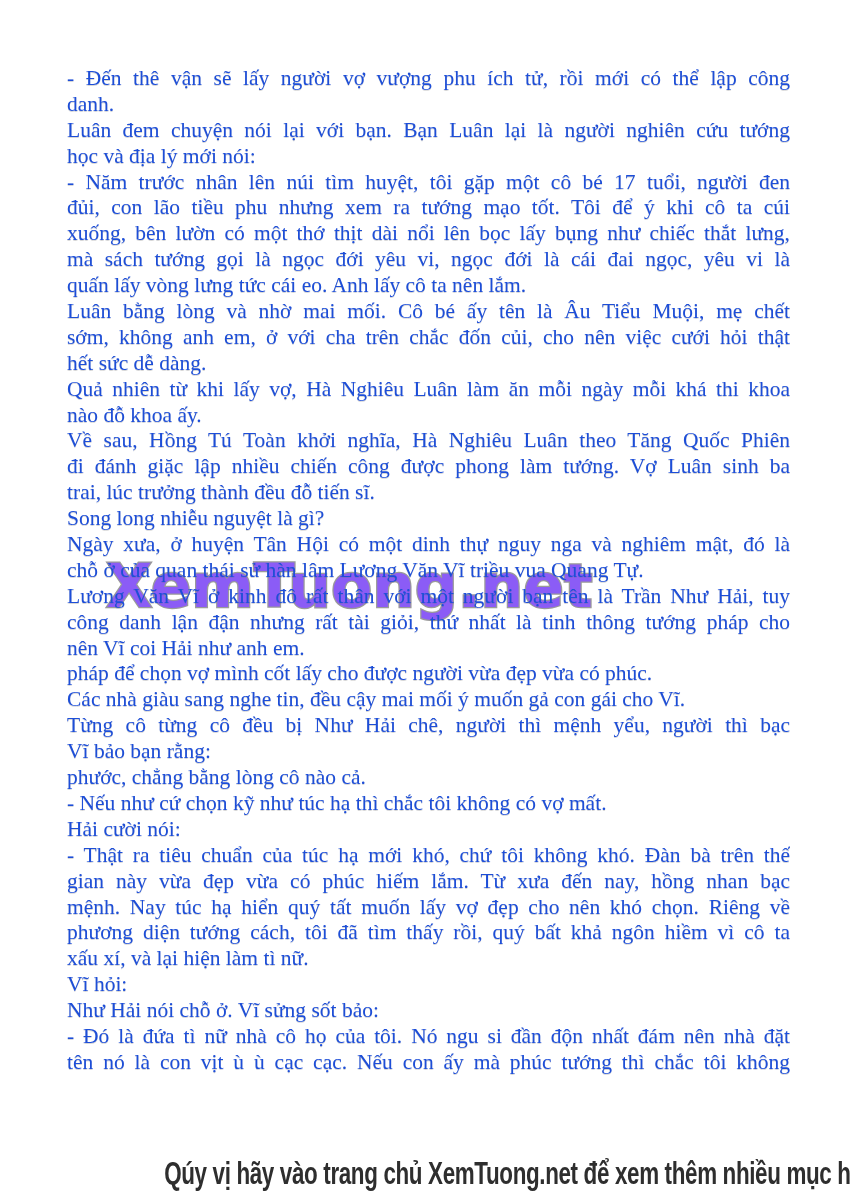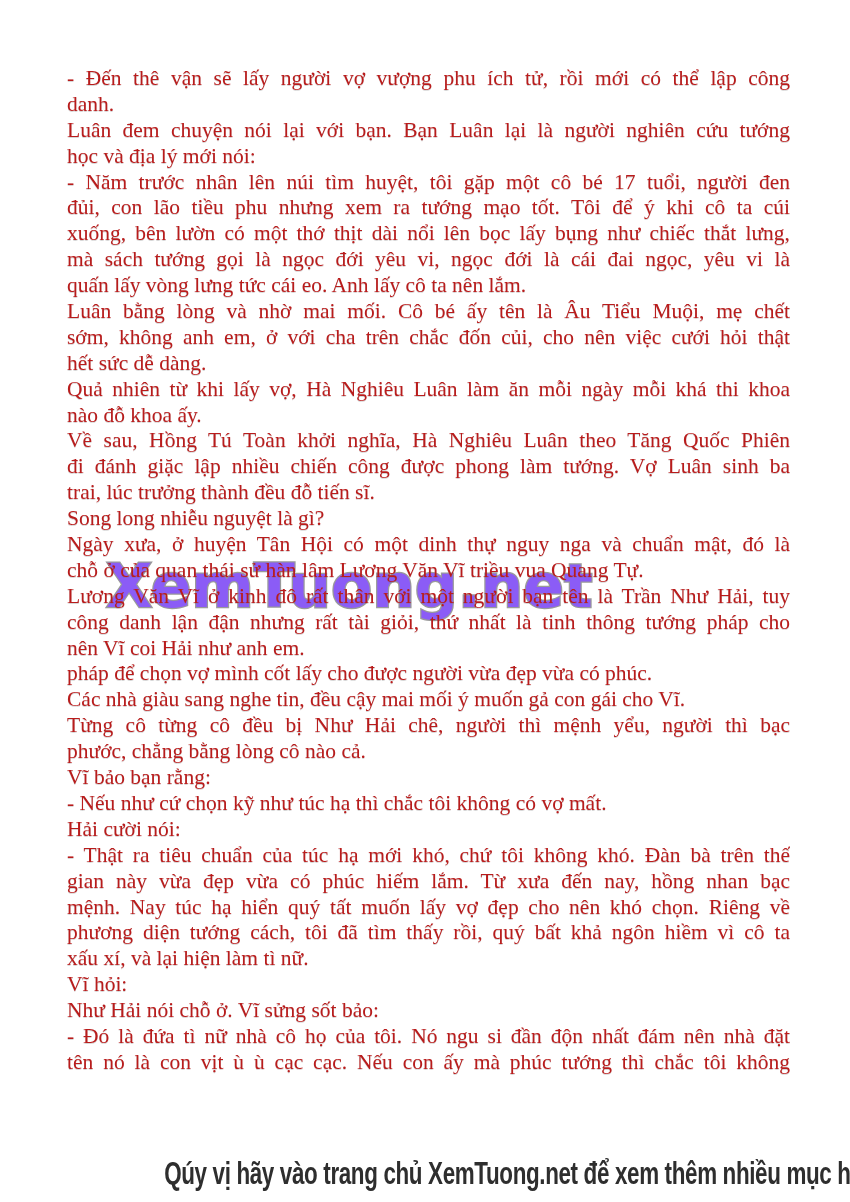--- a/index.html
+++ b/index.html
@@ -27,21 +27,21 @@
     paint-order:stroke fill;
     z-index:1;
     user-select:none;
     margin-left:44px;
   }
   .content{
     position:absolute;
     left:67px;top:66px;
     width:723px;
     z-index:2;
-    color:#b91c1c;
+    color:#1d4ed8;
     font-size:21.5px;
     line-height:25.9px;
     text-shadow:0 1px 0 rgba(110,110,110,0.28);
   }
   .ln{
     height:25.9px;
     overflow:hidden;
   }
   .j{
     text-align:justify;
@@ -87,30 +87,30 @@
     <div class="ln e">quấn lấy vòng lưng tức cái eo. Anh lấy cô ta nên lắm.</div>
     <div class="ln j">Luân bằng lòng và nhờ mai mối. Cô bé ấy tên là Âu Tiểu Muội, mẹ chết</div>
     <div class="ln j">sớm, không anh em, ở với cha trên chắc đốn củi, cho nên việc cưới hỏi thật</div>
     <div class="ln e">hết sức dễ dàng.</div>
     <div class="ln j">Quả nhiên từ khi lấy vợ, Hà Nghiêu Luân làm ăn mỗi ngày mỗi khá thi khoa</div>
     <div class="ln e">nào đỗ khoa ấy.</div>
     <div class="ln j">Về sau, Hồng Tú Toàn khởi nghĩa, Hà Nghiêu Luân theo Tăng Quốc Phiên</div>
     <div class="ln j">đi đánh giặc lập nhiều chiến công được phong làm tướng. Vợ Luân sinh ba</div>
     <div class="ln e">trai, lúc trưởng thành đều đỗ tiến sĩ.</div>
     <div class="ln e">Song long nhiễu nguyệt là gì?</div>
-    <div class="ln j">Ngày xưa, ở huyện Tân Hội có một dinh thự nguy nga và chuẩn mật, đó là</div>
+    <div class="ln j">Ngày xưa, ở huyện Tân Hội có một dinh thự nguy nga và nghiêm mật, đó là</div>
     <div class="ln e">chỗ ở của quan thái sử hàn lâm Lương Văn Vĩ triều vua Quang Tự.</div>
     <div class="ln j">Lương Văn Vĩ ở kinh đô rất thân với một người bạn tên là Trần Như Hải, tuy</div>
     <div class="ln j">công danh lận đận nhưng rất tài giỏi, thứ nhất là tinh thông tướng pháp cho</div>
     <div class="ln e">nên Vĩ coi Hải như anh em.</div>
     <div class="ln e">pháp để chọn vợ mình cốt lấy cho được người vừa đẹp vừa có phúc.</div>
     <div class="ln e">Các nhà giàu sang nghe tin, đều cậy mai mối ý muốn gả con gái cho Vĩ.</div>
     <div class="ln j">Từng cô từng cô đều bị Như Hải chê, người thì mệnh yểu, người thì bạc</div>
+    <div class="ln e">Vĩ bảo bạn rằng:</div>
     <div class="ln e">phước, chẳng bằng lòng cô nào cả.</div>
-    <div class="ln e">Vĩ bảo bạn rằng:</div>
     <div class="ln e">- Nếu như cứ chọn kỹ như túc hạ thì chắc tôi không có vợ mất.</div>
     <div class="ln e">Hải cười nói:</div>
     <div class="ln j">- Thật ra tiêu chuẩn của túc hạ mới khó, chứ tôi không khó. Đàn bà trên thế</div>
     <div class="ln j">gian này vừa đẹp vừa có phúc hiếm lắm. Từ xưa đến nay, hồng nhan bạc</div>
     <div class="ln j">mệnh. Nay túc hạ hiển quý tất muốn lấy vợ đẹp cho nên khó chọn. Riêng về</div>
     <div class="ln j">phương diện tướng cách, tôi đã tìm thấy rồi, quý bất khả ngôn hiềm vì cô ta</div>
     <div class="ln e">xấu xí, và lại hiện làm tì nữ.</div>
     <div class="ln e">Vĩ hỏi:</div>
     <div class="ln e">Như Hải nói chỗ ở. Vĩ sửng sốt bảo:</div>
     <div class="ln j">- Đó là đứa tì nữ nhà cô họ của tôi. Nó ngu si đần độn nhất đám nên nhà đặt</div>

